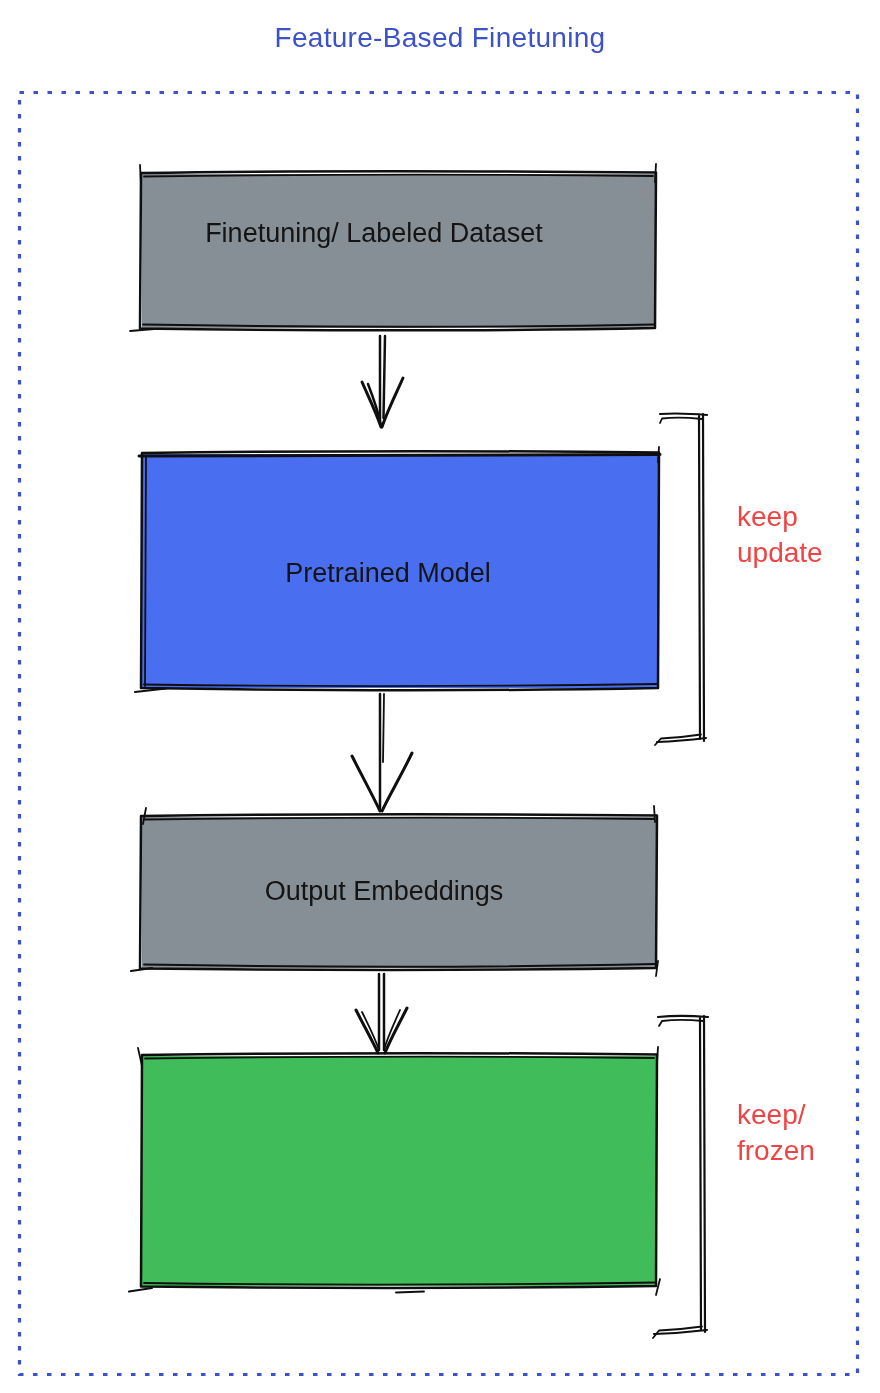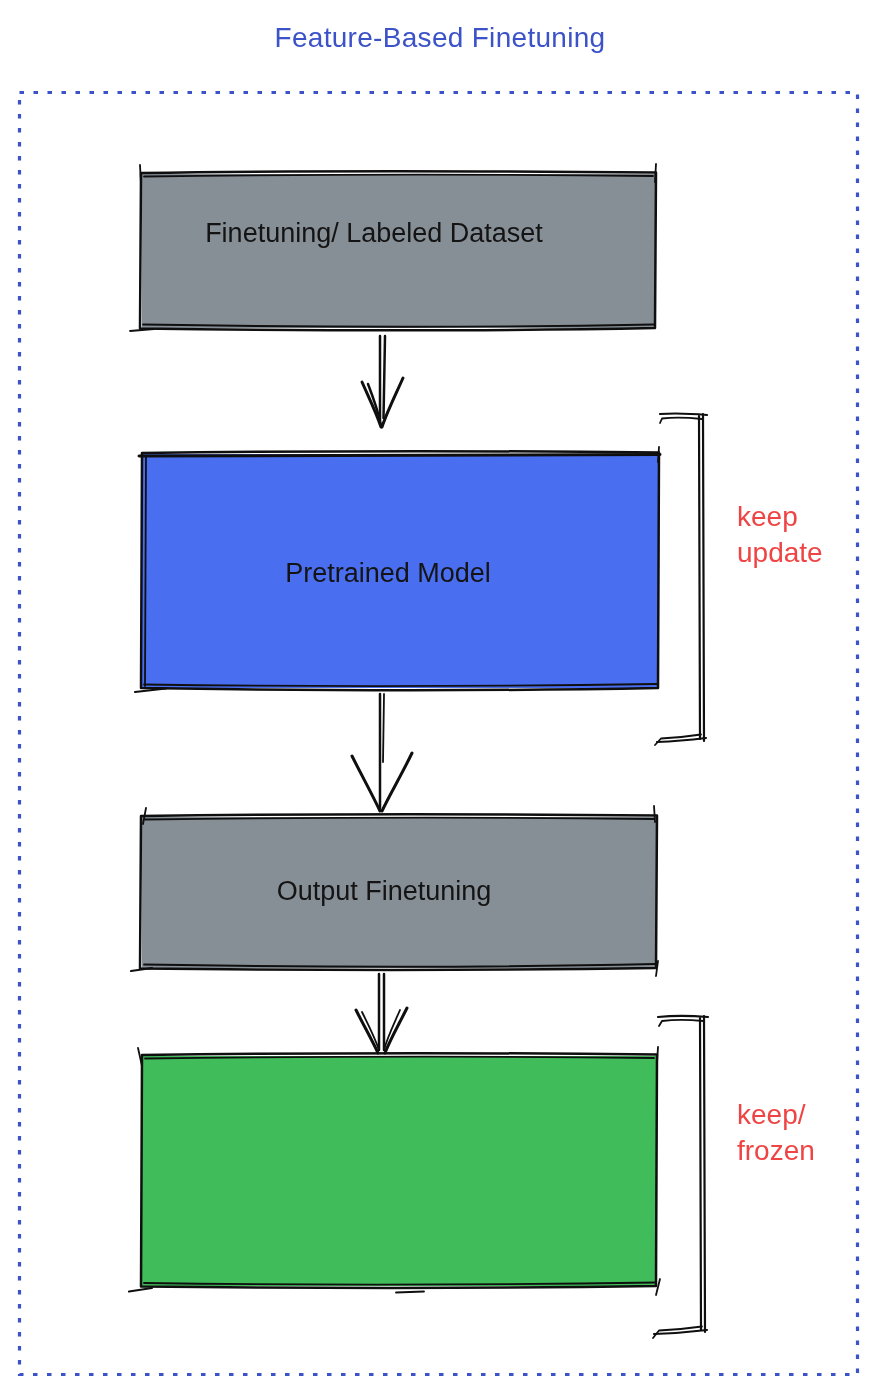--- a/index.html
+++ b/index.html
@@ -141,21 +141,21 @@
       <path class="s22" d="M704,1016 L705,1332"></path>
       <path class="s22" d="M708,1017 C690,1015.5 672,1015.5 658,1017"></path>
       <path class="s18" d="M703,1021 C688,1019.5 674,1019.5 662,1021 L659,1026"></path>
       <path class="s22" d="M707,1330 C690,1332 670,1333.5 654,1334"></path>
       <path class="s18" d="M702,1326.5 C688,1328.5 670,1330 659,1330.5 L653,1338"></path>
     </g>
   </svg>
 
   <div class="node-label label-2">Pretrained Model</div>
   <div class="node-label label-1">Finetuning/ Labeled Dataset</div>
-  <div class="node-label label-3">Output Finetuning</div>
+  <div class="node-label label-3">Output Embeddings</div>
 
   <div class="annotation ann-1">
     <span>keep</span>
     <span>update</span>
   </div>
   <div class="annotation ann-2">
     <span>keep/</span>
     <span>frozen</span>
   </div>
 

